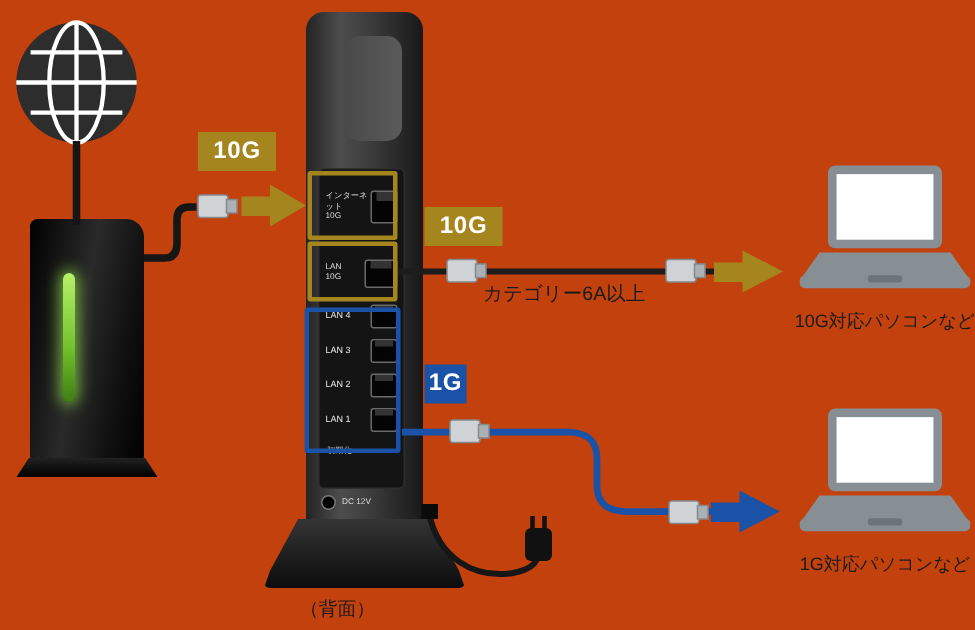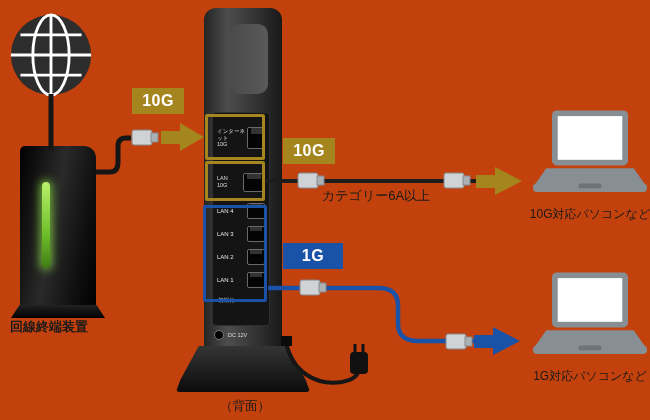--- a/index.html
+++ b/index.html
@@ -54,29 +54,29 @@
   .hl-lan10g { left:205px; top:161px; width:60px; height:40px; }
   .hl-lan { left:203px; top:205px; width:64px; height:97px; border-color:#1a52a8; }
 
   
   .badge { display:flex; align-items:center; justify-content:center;
     color:#fff; font-weight:bold; font-size:16px; letter-spacing:.5px; }
   .badge-gold { background:#a5851d; }
   .badge-blue { background:#1a52a8; }
   .badge-wan { left:132px; top:88px; width:52px; height:26px; }
   .badge-lan10g { left:283px; top:138px; width:52px; height:26px; }
-  .badge-1g { left:283px; top:243px; width:60px; height:26px; }
+  .badge-1g { left:283px; top:243px; width:28px; height:26px; }
 
   
   .lbl { color:#1a1a1a; font-size:12px; }
   .lbl-modem { left:10px; top:318px; font-size:13px; font-weight:bold; }
   .lbl-category { left:322px; top:187px; width:150px; font-size:13px; }
   .lbl-pc10g { left:520px; top:206px; width:140px; text-align:center; }
   .lbl-pc1g { left:520px; top:368px; width:140px; text-align:center; }
-  .lbl-rear { left:200px; top:398px; width:90px; text-align:center; font-size:12.5px; }
+  .lbl-rear { left:200px; top:398px; width:90px; text-align:left; font-size:12.5px; }
 
   
   .laptop-top { left:533px; top:110px; }
   .laptop-bottom { left:533px; top:272px; }
 
   svg.layer { position:absolute; left:0; top:0; }
 </style>
 </head>
 <body>
 
@@ -209,19 +209,18 @@
     <rect x="48" y="77" width="24" height="5" rx="2" fill="#6d7479"></rect>
   </svg>
   <svg class="abs laptop-bottom" width="114" height="92" viewBox="0 0 120 96">
     <rect x="20" y="0" width="80" height="58" rx="5" fill="#878e94"></rect>
     <rect x="26" y="6" width="68" height="46" fill="#fff"></rect>
     <polygon points="14,61 106,61 118,78 2,78" fill="#878e94"></polygon>
     <rect x="0" y="77" width="120" height="9" rx="4" fill="#878e94"></rect>
     <rect x="48" y="77" width="24" height="5" rx="2" fill="#6d7479"></rect>
   </svg>
 
-  <div class="abs lbl lbl-modem">回線終端装置</div>
   <div class="abs lbl lbl-category">カテゴリー6A以上</div>
   <div class="abs lbl lbl-pc10g">10G対応パソコンなど</div>
   <div class="abs lbl lbl-pc1g">1G対応パソコンなど</div>
   <div class="abs lbl lbl-rear">（背面）</div>
 
 </div>
 
 </body></html>

